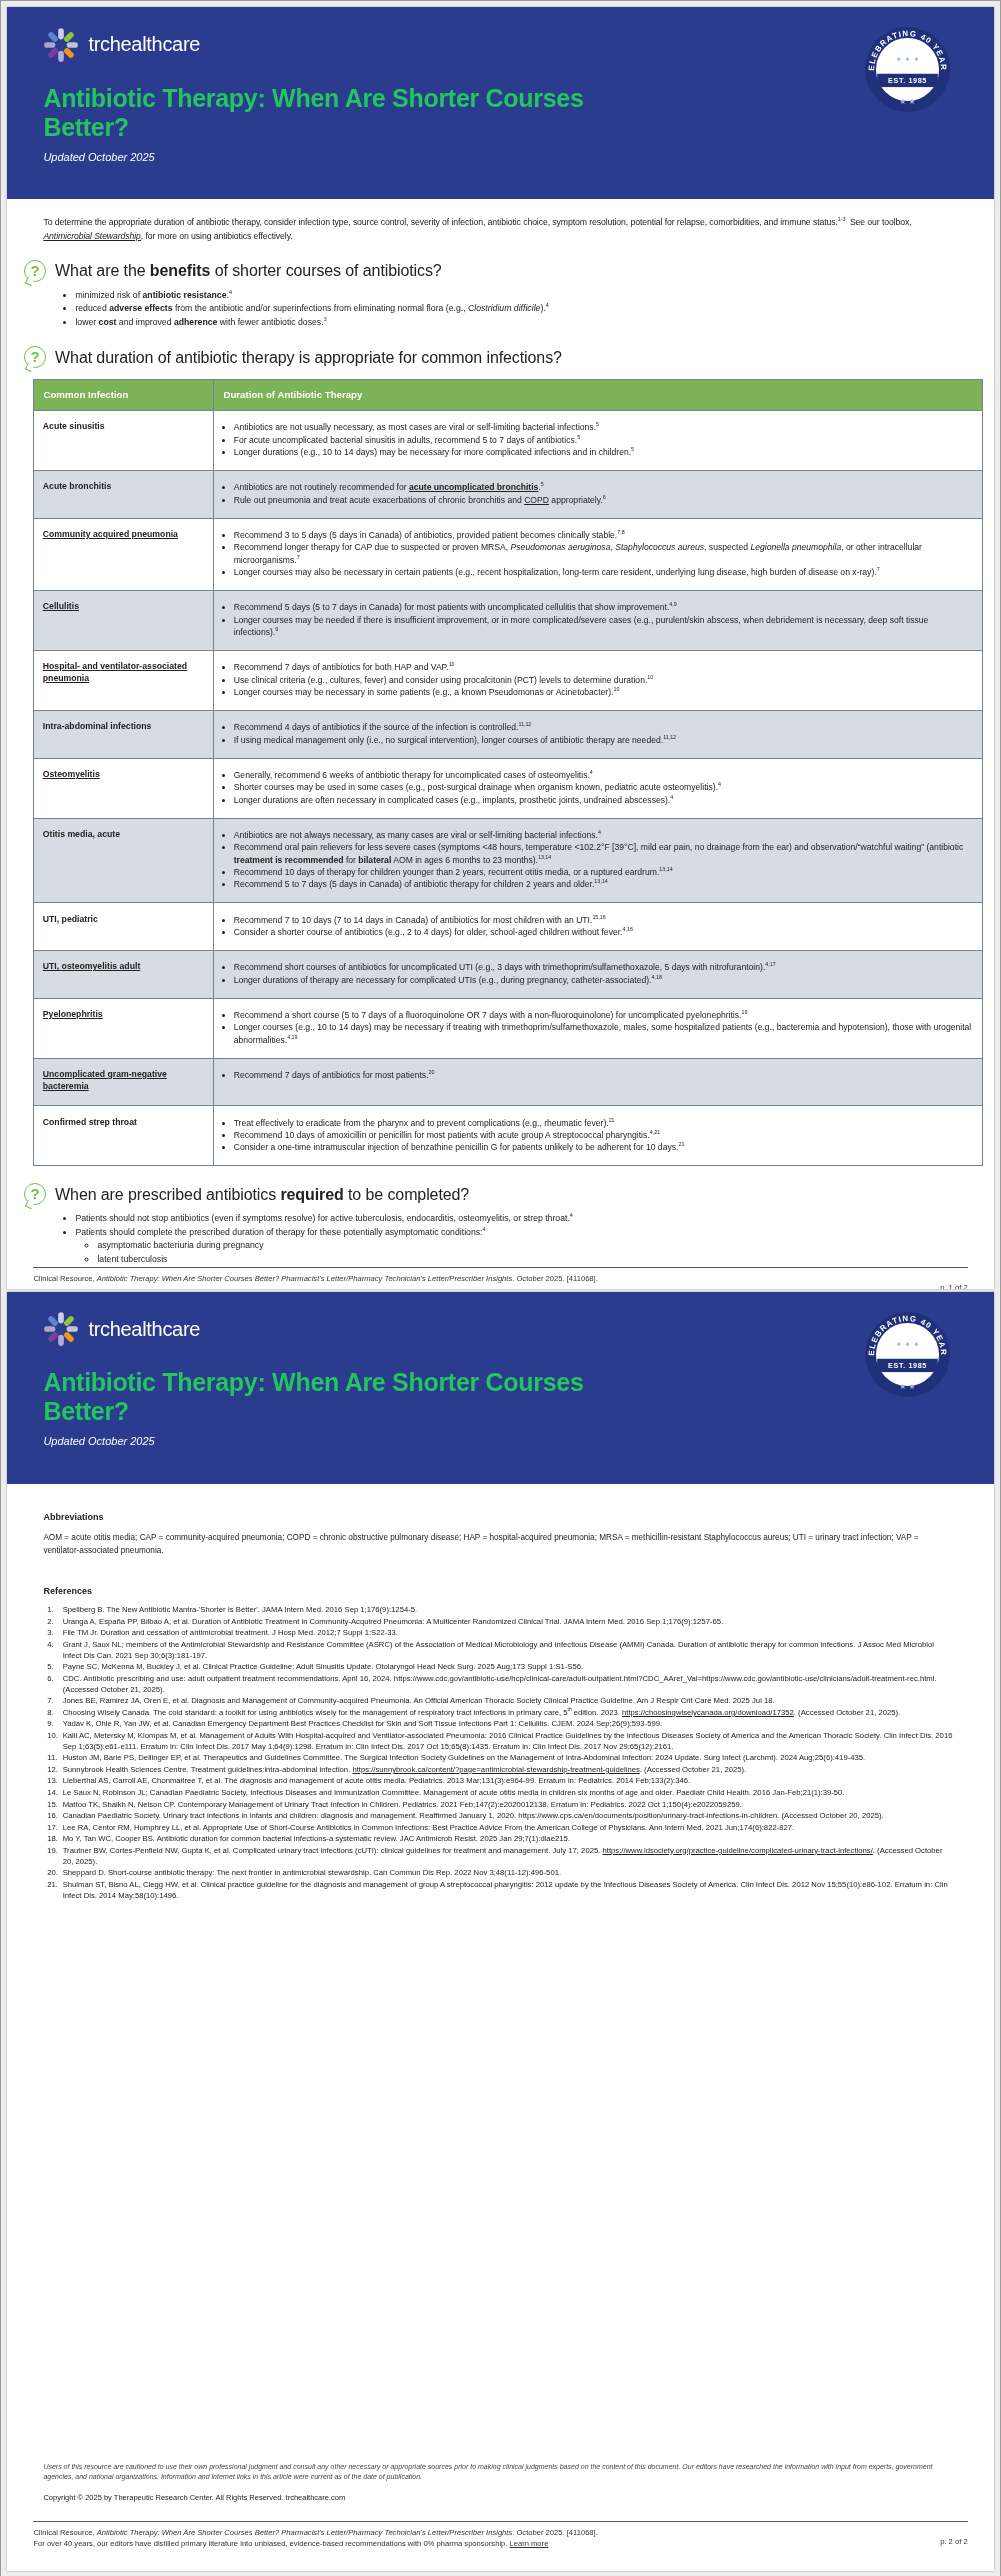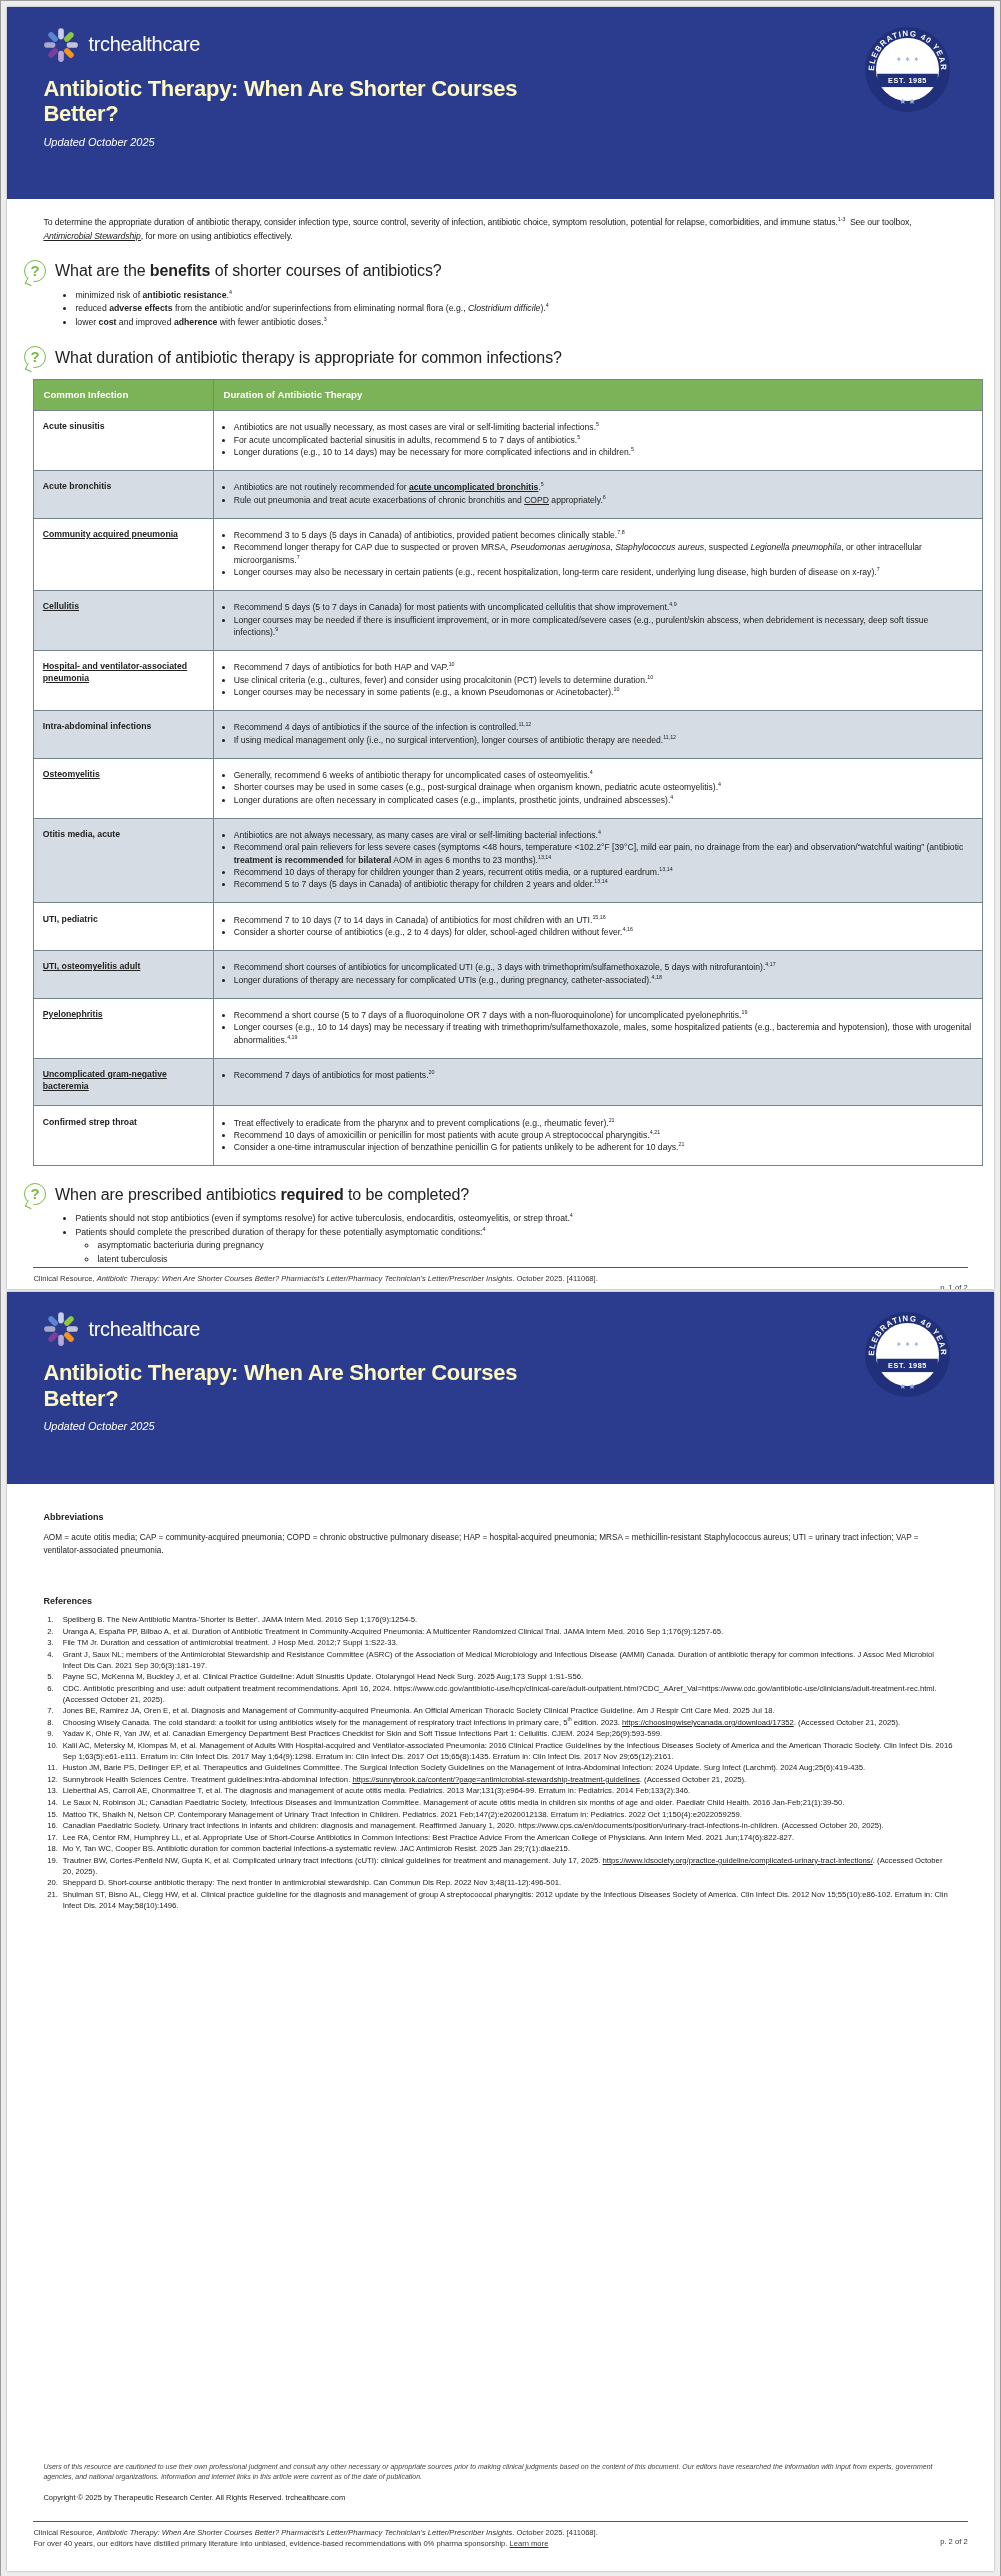--- a/index.html
+++ b/index.html
@@ -7,21 +7,21 @@
   .canvas{width:1001px;box-sizing:border-box;padding:6.4px;background:#ededed;border:0.6px solid #9b9b9b;}
   .page{background:#fff;position:relative;display:flex;flex-direction:column;overflow:hidden;box-shadow:0 0 1.9px rgba(0,0,0,.35);}
   .page1{height:1282px;margin-bottom:2.6px;}
   .page2{height:1279px;}
 
   
   .banner{background:#2b3b8e;height:192px;box-sizing:border-box;padding:19.3px 36px 0;position:relative;flex:0 0 auto;}
   .logo-row{display:flex;align-items:center;gap:9px;}
   .logo-svg{width:36px;height:36px;}
   .logo-text{color:#fff;font-size:20px;letter-spacing:-0.3px;}
-  .banner h1{color:#fef9c3;font-size:22px;line-height:1.16;font-weight:bold;margin:13px 0 0;max-width:553px;letter-spacing:-0.3px;}
+  .banner h1{color:#22c55e;font-size:25px;line-height:1.16;font-weight:bold;margin:21px 0 0;max-width:553px;letter-spacing:-0.3px;}
   .updated{color:#fff;font-style:italic;font-size:11px;margin-top:9px;}
   .badge{position:absolute;top:16.7px;right:41px;width:91px;height:91px;}
   .badge-arc{fill:#fff;font-size:13px;font-weight:bold;letter-spacing:2px;}
   .badge-stars{fill:#9db4e0;font-size:13px;}
   .badge-est{fill:#fff;font-size:12px;font-weight:bold;letter-spacing:1px;}
 
   
   .content-pad{padding-left:36px;padding-right:36px;}
   .intro{font-size:8.7px;line-height:1.55;margin:16.7px 0 0;letter-spacing:-0.1px;}
   sup{font-size:.62em;line-height:0;}
@@ -52,21 +52,21 @@
   .foot-block{margin-top:auto;padding-bottom:22px;}
   .rule{border-top:1.3px solid #4e5a66;margin:0 26px 5.1px;}
   .footer{display:flex;justify-content:space-between;align-items:flex-start;padding:0 26px;font-size:7.6px;line-height:1.45;color:#333;}
   .footer .fl{max-width:837px;}
   .pagenum{white-space:nowrap;padding-top:9px;}
 
   
   .body2{display:flex;flex-direction:column;flex:1;}
   .sec-head{font-size:9px;font-weight:bold;margin:28px 0 0;padding:0 36px;}
   .abbrev{font-size:8.2px;line-height:1.55;margin:10.3px 0 0;padding:0 41px 0 36px;}
-  .ref-head{margin-top:38px;}
+  .ref-head{margin-top:28px;}
   ol.refs{margin:9px 0 0;padding:0 41px 0 36px;list-style:none;counter-reset:ref;font-size:7.7px;line-height:1.42;}
   ol.refs li{counter-increment:ref;padding-left:19.3px;position:relative;margin:0.6px 0;}
   ol.refs li::before{content:counter(ref) ".";position:absolute;left:3.9px;top:0;}
   .bottom2{margin-top:auto;}
   .disclaimer{font-style:italic;font-size:7px;line-height:1.45;color:#444;padding:0 36px;margin:0 0 10.3px;}
   .copyright{font-size:7.5px;padding:0 36px;margin:0 0 19.3px;}
 </style>
 </head>
 <body>
 

